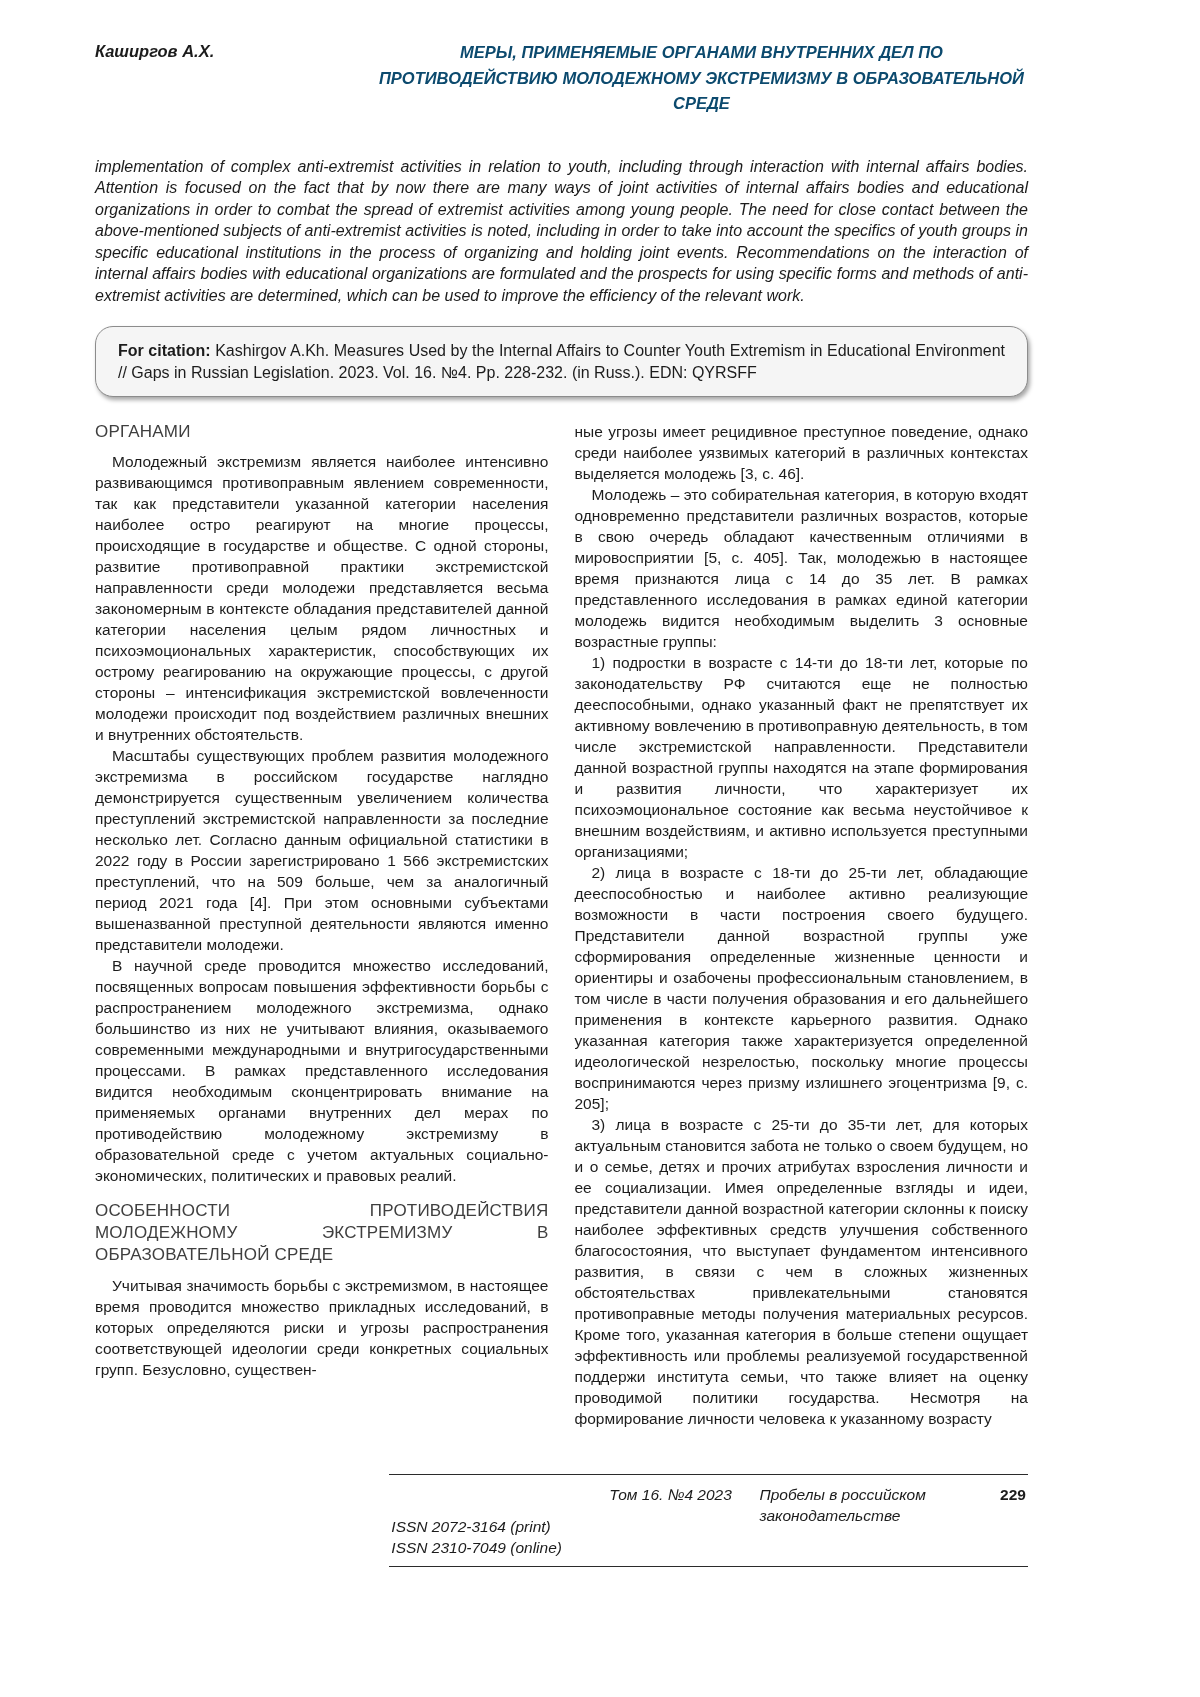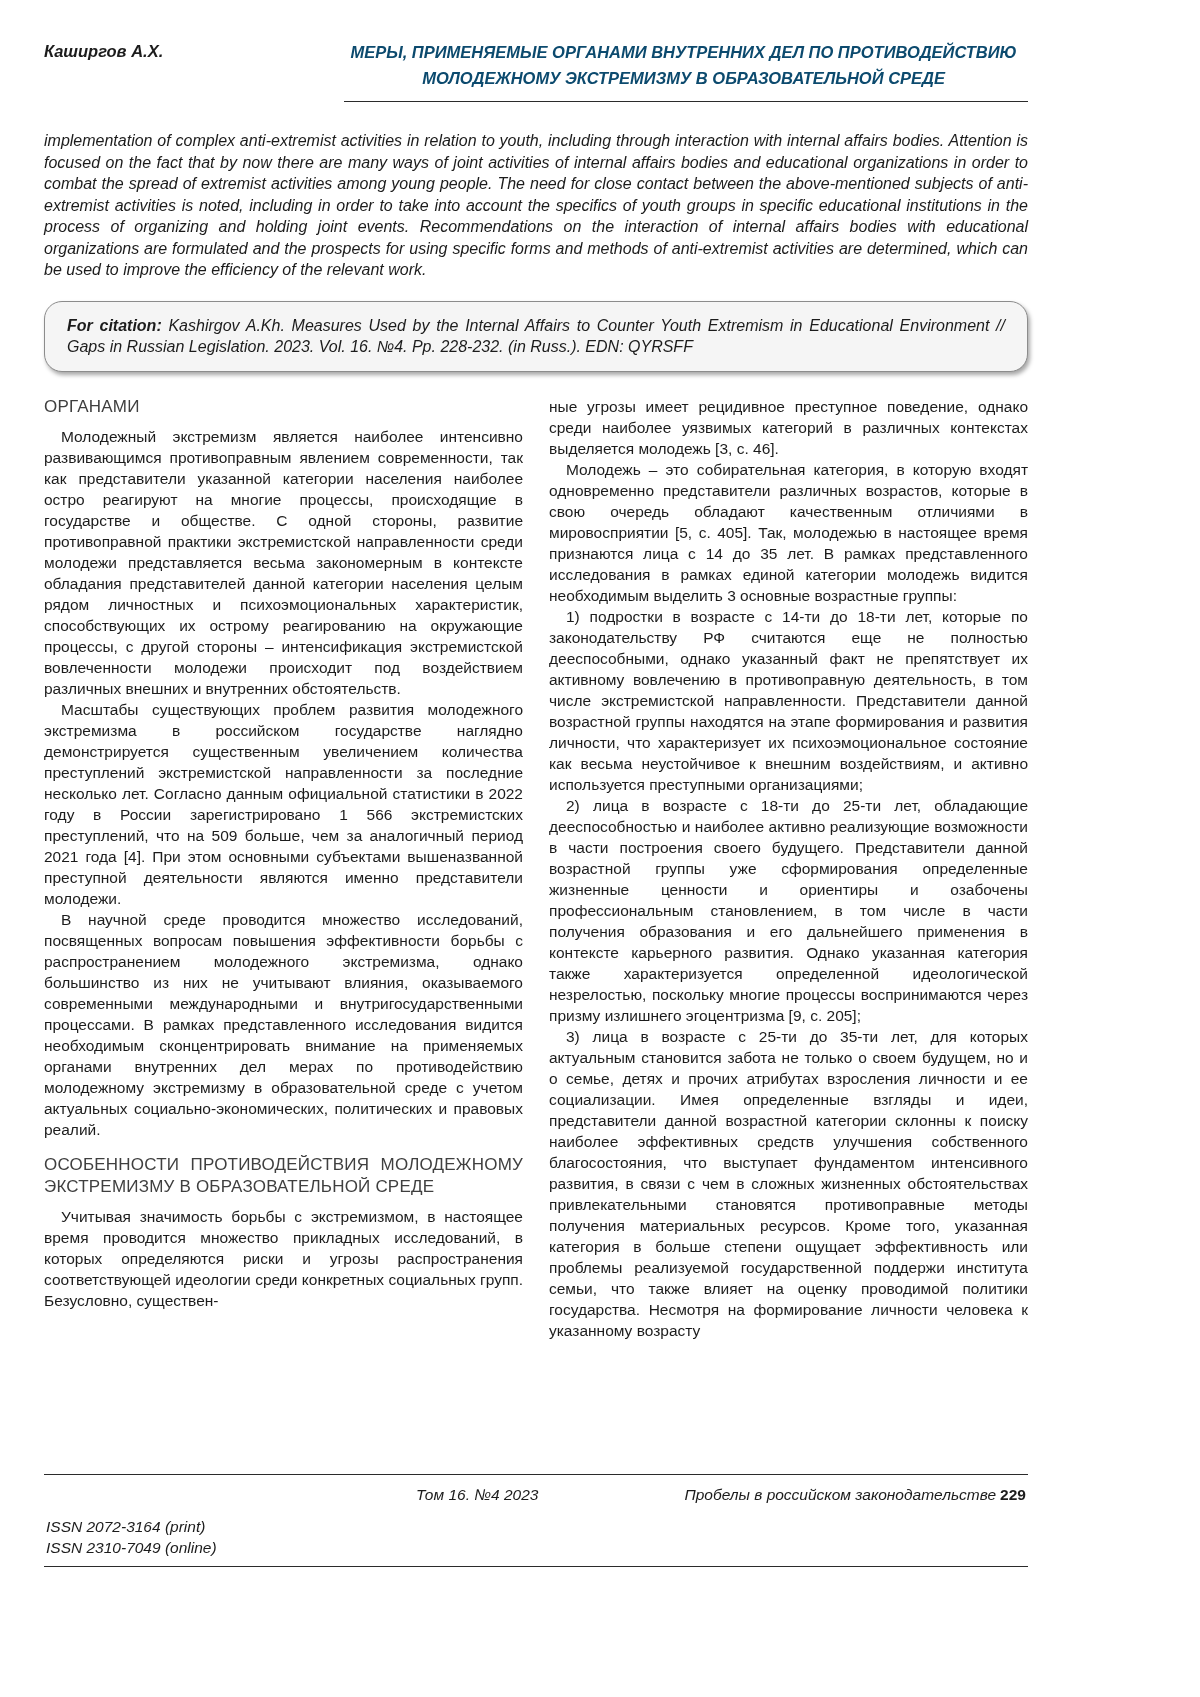--- a/index.html
+++ b/index.html
@@ -1,41 +1,41 @@
 <!DOCTYPE html>
 <html lang="ru"><head>
 <meta charset="utf-8">
 <style>
   * { margin:0; padding:0; box-sizing:border-box; }
   html,body { background:#ffffff; }
   body { width:1200px; }
   .page {
     width:1200px; min-height:1697px;
-    padding:40px 172px 130px 44px;
+    padding:40px 172px 130px 95px;
     font-family:"Liberation Sans", sans-serif;
     color:#1c1c1c;
-    display:flex; flex-direction:column;
+    display:flex; flex-direction:column;align-items:flex-end;
   }
   
   .header-row { display:flex; align-items:flex-start; }
   .author { width:30%; font-weight:bold; font-style:italic; font-size:16.5px; padding-top:2px; }
   .doc-title { width:70%; text-align:center; font-weight:bold; font-style:italic; font-size:16.5px; line-height:1.55; color:#0c4a6e; }
   .header-rule { border-top:1.8px solid #2b2b2b; margin-top:10px; margin-left:300px; }
   
   .abstract { margin-top:28px; font-style:italic; font-size:16px; line-height:21.5px; text-align:justify; }
   .keywords { margin-top:18px; font-style:italic; font-size:16px; line-height:21.5px; text-align:justify; }
   .keywords b { font-weight:bold; }
   .citation-box {
     margin-top:20px;
     border:1.5px solid #8c8c8c;
     border-radius:18px;
     background:#f5f5f5;
     box-shadow:2px 3px 4px rgba(0,0,0,0.35);
     padding:13px 22px;
-    font-style:italic; font-size:16px; line-height:21.5px; text-align:justify;
+    font-size:16px; line-height:21.5px; text-align:justify;
   }
   .citation-box b { font-weight:bold; }
   
   .columns { display:flex; gap:26px; margin-top:24px; }
   .col { flex:1 1 0; font-size:15.5px; line-height:21px; text-align:justify; hyphens:auto; -webkit-hyphens:auto; color:#1c1c1c; }
   .col h2 { font-size:17px; font-weight:400; color:#3f3f3f; line-height:1.3; margin:0 0 8px 0; letter-spacing:0.2px; }
   .col h2.spaced { margin-top:14px; }
   .col p { margin:0; }
   .col p.indent { text-indent:17px; }
   

